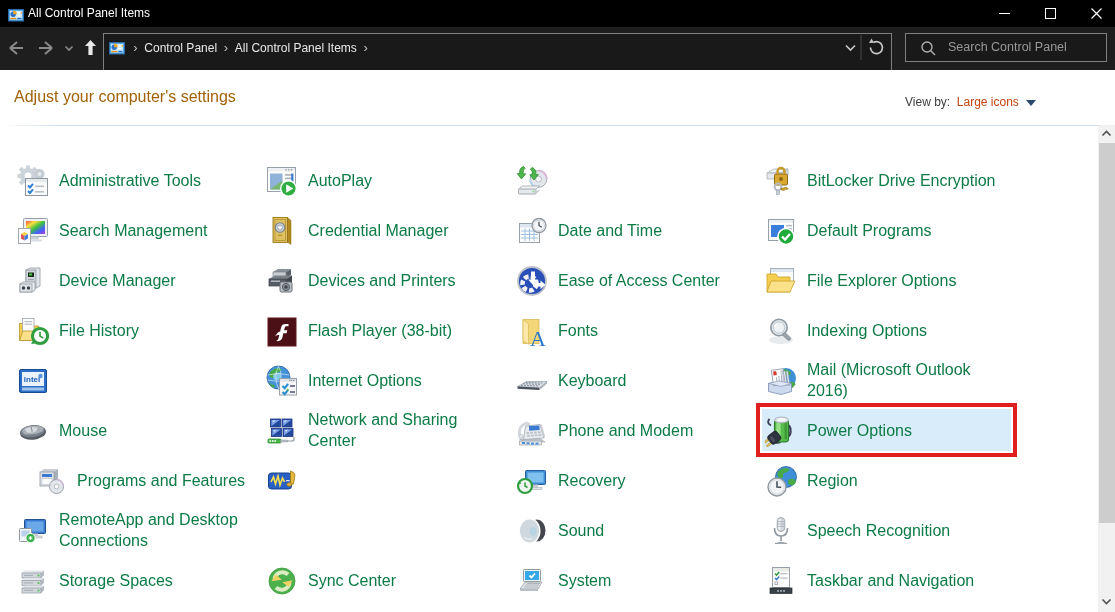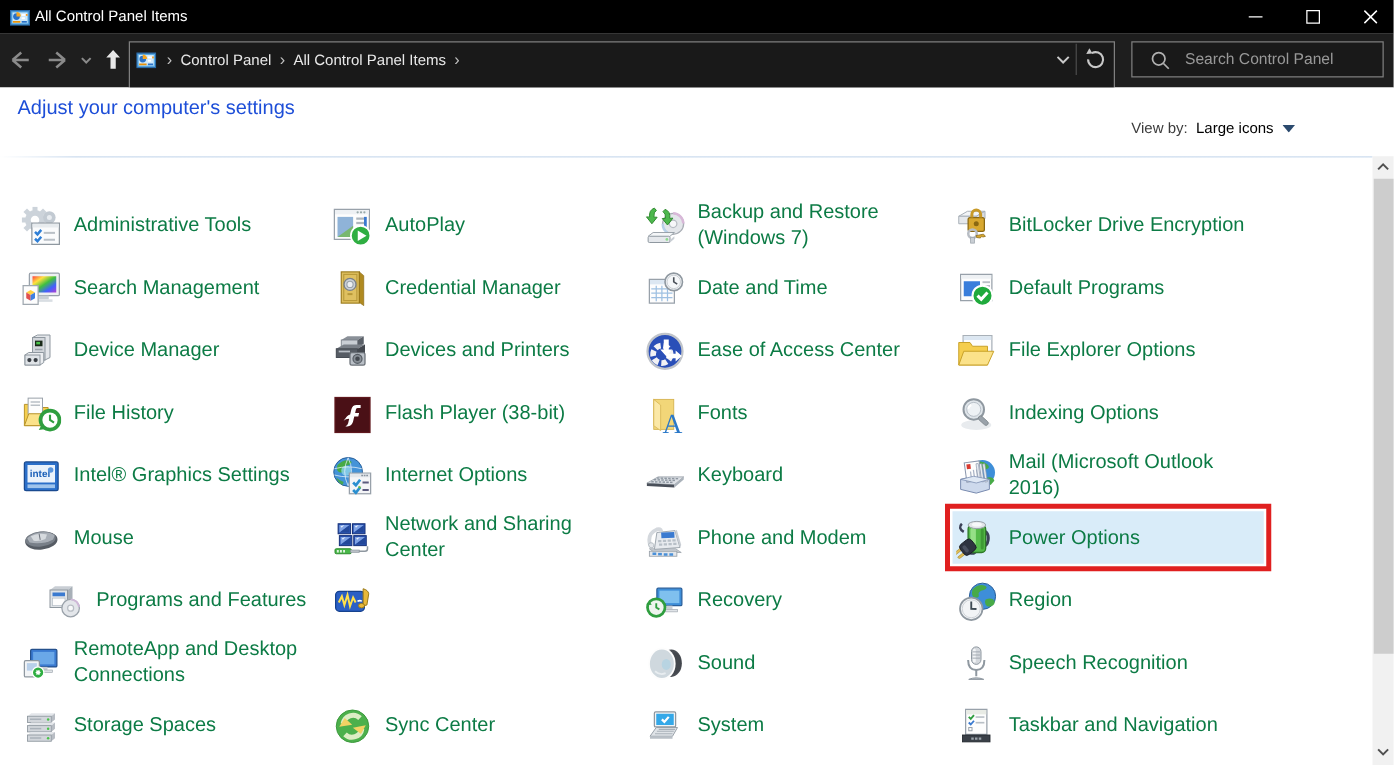--- a/index.html
+++ b/index.html
@@ -7,23 +7,23 @@
 #titlebar { position:absolute; left:0; top:0; width:1115px; height:27px; background:#000; }
 #titlebar .ticon { position:absolute; left:8px; top:5px; }
 #titlebar .ttext { position:absolute; left:28px; top:6px; font-size:12px; color:#fff; }
 #capbtns { position:absolute; right:0; top:0; height:27px; }
 #navbar { position:absolute; left:0; top:27px; width:1115px; height:43px; background:#1e1e1e; }
 #addrbar { position:absolute; left:103px; top:33px; width:789px; height:45px; background:#191919; border:1px solid #7f7f7f; top:6px; }
 #searchbox { position:absolute; left:905px; top:6px; width:202px; height:29px; background:#191919; border:1px solid #7f7f7f; }
 .bc { position:absolute; top:0; height:27px; line-height:27px; color:#e8e8e8; font-size:12px; white-space:nowrap; }
 .bchev { color:#c0c0c0; font-size:13px; }
 #content { position:absolute; left:0; top:70px; width:1115px; height:542px; background:#fff; }
-#hdr { position:absolute; left:14px; top:8px; font-size:16px; color:#1d4ed8; }
+#hdr { position:absolute; left:14px; top:18px; font-size:16px; color:#a16207; }
 #viewby { position:absolute; left:905px; top:25px; font-size:12px; color:#3c3c3c; }
-#viewby a { color:#000000; text-decoration:none; }
+#viewby a { color:#c2410c; text-decoration:none; }
 #divider { position:absolute; left:0px; top:55px; width:1098px; height:1px; background:linear-gradient(to right, #ffffff, #ccdcee 60px, #ccdcee); }
 .it { position:absolute; display:flex; align-items:center; height:48px; }
 .ic { width:32px; height:32px; flex:0 0 32px; }
 .lb { margin-left:10px; font-size:16px; line-height:21px; position:relative; top:-1px; color:#0c7b45; white-space:nowrap; }
 #redbox { position:absolute; left:756px; top:333px; width:261px; height:54px; border:4px solid #e02020; background:#fff; }
 #bluehl { position:absolute; left:762px; top:339px; width:249px; height:42px; background:#d9ecf9; }
 #scroll { position:absolute; left:1098px; top:125px; width:17px; height:487px; background:#f1f1f1; }
 #thumb { position:absolute; left:1px; top:18px; width:16px; height:380px; background:#cdcdcd; }
 </style></head>
 <body>
@@ -138,21 +138,20 @@
 <circle cx="22.5" cy="14" r="3" fill="#f6f7f9" stroke="#b8bdc4"></circle>
 <path d="M22.5 5.6 a8.4 8.4 0 0 1 8.2 8.2" stroke="#d8b8d8" stroke-width="2" fill="none"></path>
 <path d="M14.2 14 a8.2 8.2 0 0 0 4 7.2" stroke="#b8d0e8" stroke-width="2" fill="none"></path>
 <path d="M2.5 24 l4-3 h17 l-3.5 3" fill="#f4f6f8" stroke="#8f98a0" stroke-width="0.7"></path>
 <rect x="2.5" y="24" width="17.5" height="5" rx="1" fill="#e5e8ec" stroke="#8f98a0" stroke-width="0.8"></rect>
 <path d="M20 29 l3.5-3 v-2 l-3.5 3" fill="#c9ced4"></path>
 <circle cx="17.5" cy="26.5" r="1.1" fill="#8eda8e"></circle>
 <path d="M7.5 1.5 q-4.5 1.5 -3.8 7.2 l-2.5-0.2 4.3 5.5 4.2-5.2 -2.6-0.1 q-0.3-4.2 2-5.4 z" fill="#4db84d" stroke="#2e8a2e" stroke-width="0.8"></path>
 <path d="M16 2.5 q4.5 1.5 3.8 7.2 l2.5-0.2 -4.3 5.5 -4.2-5.2 2.6-0.1 q0.3-4.2 -2-5.4 z" fill="#4db84d" stroke="#2e8a2e" stroke-width="0.8"></path>
 </svg></div>
-        <div class="lb">Backup and Restore<br>(Windows 7)</div>
       </div>
 <div class="it" style="left:765px;top:87px">
         <div class="ic"><svg width="32" height="32" viewBox="0 0 32 32">
 <path d="M2 8 l7-4 h14 l-7 4 z" fill="#f2f4f6" stroke="#a8b0b8" stroke-width="0.8"></path>
 <path d="M2 8 h14 v6 h-14 z" fill="#e5e8ec" stroke="#a8b0b8" stroke-width="0.8"></path>
 <path d="M16 8 l7-4 v6 l-7 4 z" fill="#d8dce2" stroke="#a8b0b8" stroke-width="0.8"></path>
 <rect x="9.5" y="9" width="13" height="11" rx="1.5" fill="#d8a830" stroke="#8a6812"></rect>
 <path d="M12.5 9 v-2.5 a3.5 3.5 0 0 1 7 0 V9" fill="none" stroke="#c89a28" stroke-width="2.4"></path>
 <circle cx="16" cy="14" r="2" fill="#8a6812"></circle>
 <circle cx="13" cy="22" r="3.4" fill="none" stroke="#b8bdc4" stroke-width="2"></circle>
@@ -312,21 +311,20 @@
         <div class="lb">Indexing Options</div>
       </div>
 <div class="it" style="left:17px;top:287px">
         <div class="ic"><svg width="32" height="32" viewBox="0 0 32 32">
 <rect x="2.5" y="4.5" width="27" height="23" rx="1.5" fill="#2b6fc9" stroke="#1a4a90"></rect>
 <rect x="5" y="7" width="22" height="14" fill="#eaf2fb"></rect>
 <text x="15" y="16.5" font-family="Liberation Sans" font-size="8" font-weight="bold" fill="#1a5fb8" text-anchor="middle">intel</text>
 <circle cx="23.5" cy="11" r="2.2" fill="#5a95dd"></circle>
 <rect x="5" y="22.5" width="22" height="3" fill="#9fc4ec"></rect>
 </svg></div>
-        <div class="lb">Intel® Graphics Settings</div>
       </div>
 <div class="it" style="left:266px;top:287px">
         <div class="ic"><svg width="32" height="32" viewBox="0 0 32 32">
 <circle cx="12.5" cy="12.5" r="11.5" fill="#4493d8" stroke="#2a5f9a" stroke-width="0.8"></circle>
 <path d="M4 7 q5-5 10-3.5 q3 1.5 -1 3.5 q-5 1 -4 4 q0.5 2.5 -3 2 q-3.5-1 -2-6 z" fill="#47aa47"></path>
 <path d="M15 15 q5-2 7 1 q1.5 3 -2 5 q-3.5 1.5 -5-1 q-1.5-3 0-5 z" fill="#47aa47"></path>
 <path d="M3 17 q3 3 6 3.5 l-1 2.5 q-3.5-1.5 -5-6 z" fill="#47aa47" opacity="0.9"></path>
 <circle cx="11" cy="11.5" r="4" fill="#8fd4ea" opacity="0.8"></circle>
 <path d="M1.5 10 q11-3 22 0 M1.5 15 q11 3 22 0 M12.5 1.2 q-5.5 11 0 22.5 M12.5 1.2 q5.5 11 0 22.5" stroke="#e8f2fa" stroke-width="0.8" fill="none" opacity="0.75"></path>
 <rect x="13.5" y="13.5" width="17" height="16.5" fill="#f4f5f7" stroke="#98a1aa"></rect>

